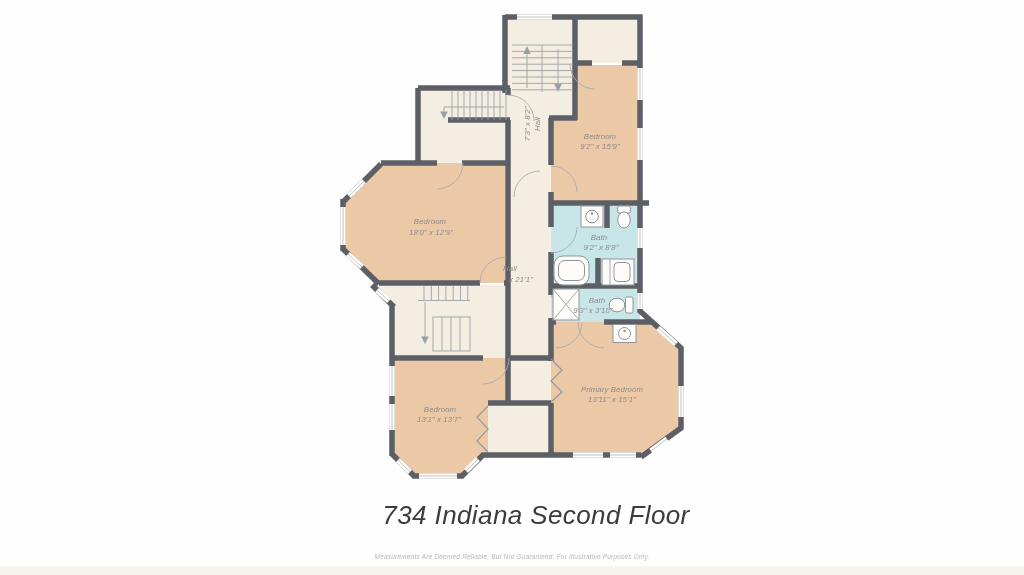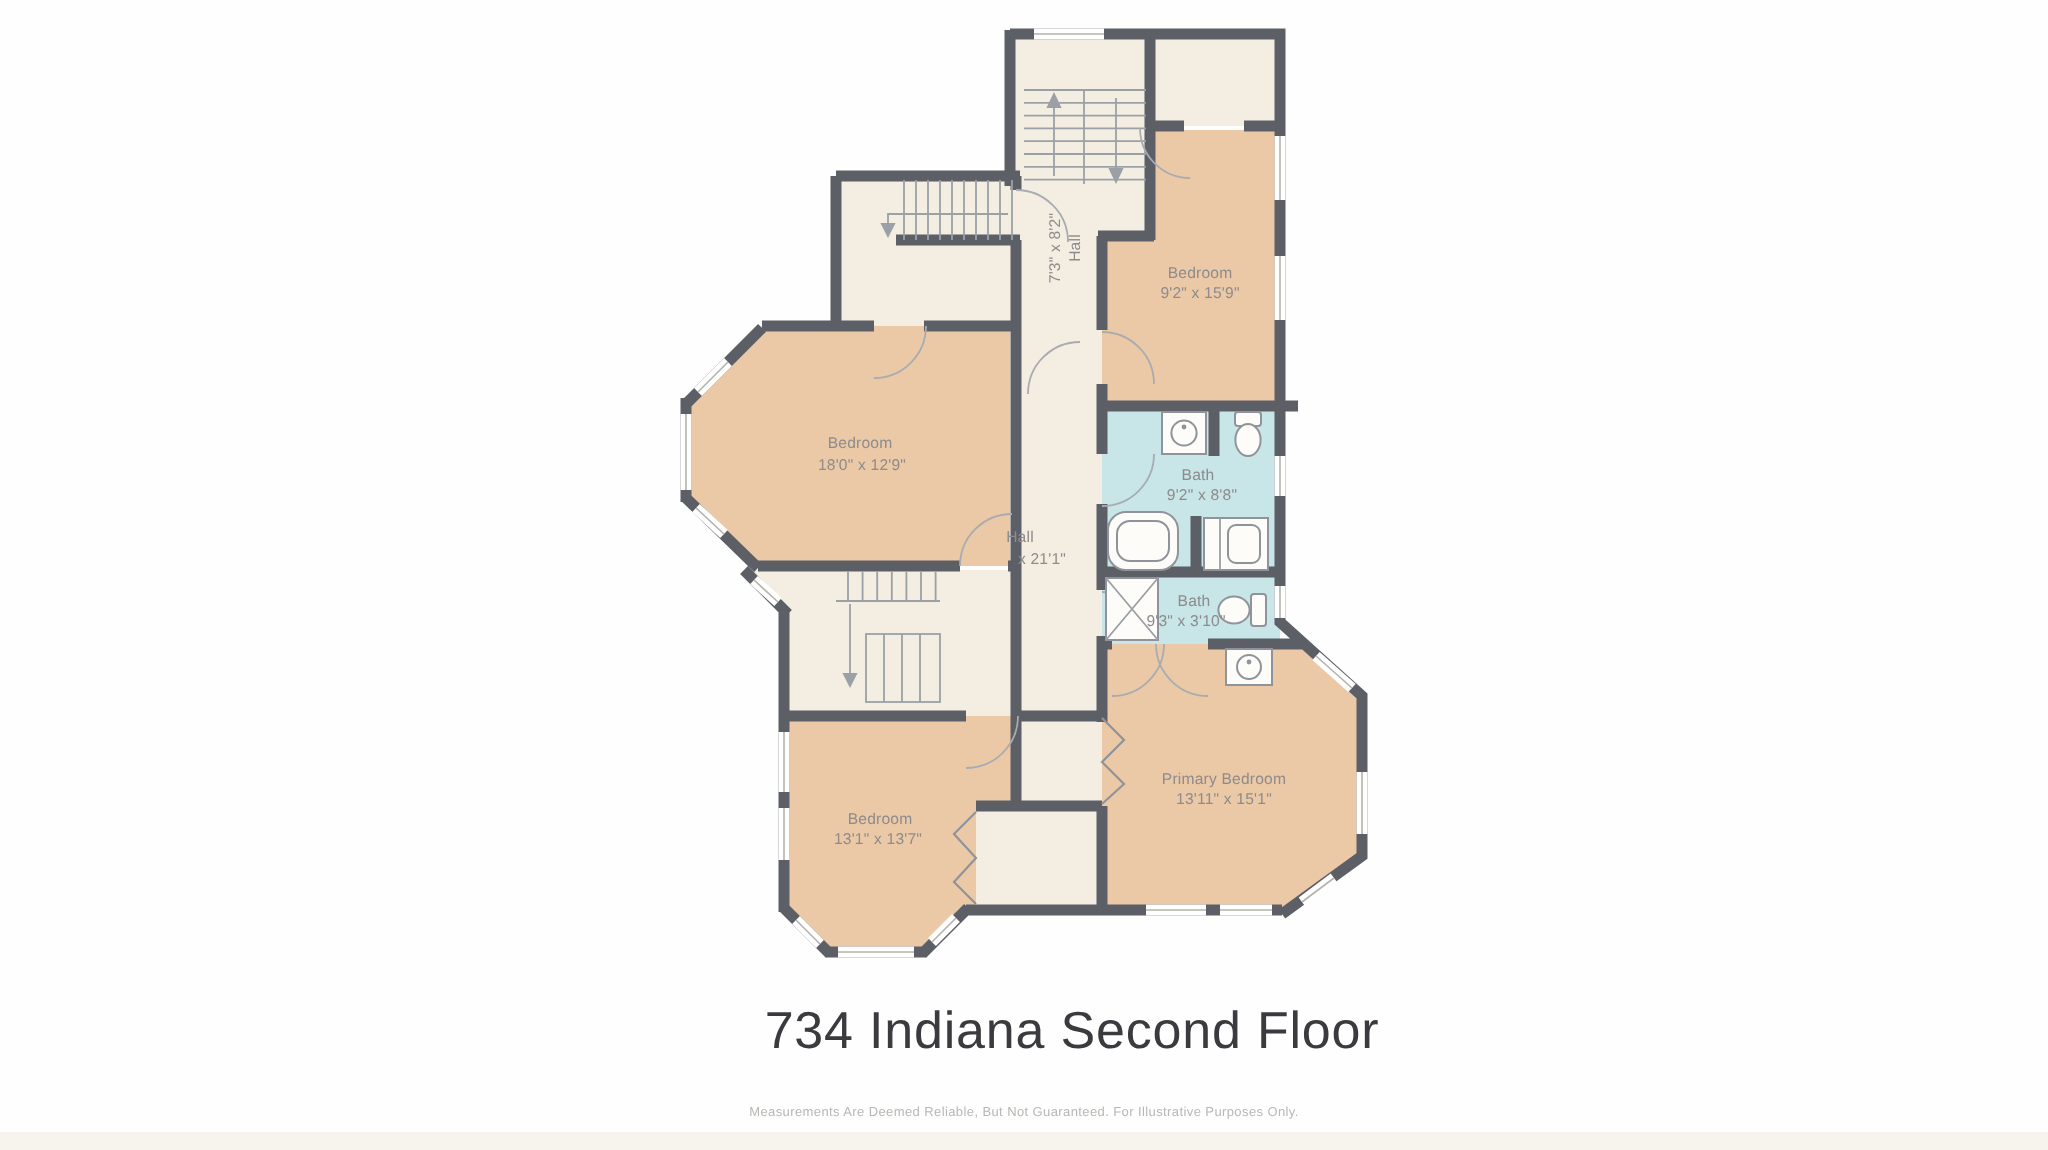--- a/index.html
+++ b/index.html
@@ -1,17 +1,17 @@
 <!DOCTYPE html>
 <html style="--wall: #5d5f66; --floor: #f4eee2; --bedroom-fill: #ecc9a6; --bath-fill: #c8e5e8; --window: #ffffff; --line: #9aa0a6; --label: #8d8b8c; --title: #3b3b3f; --disclaimer: #b9b7b4;"><head>
 <meta charset="utf-8">
 <style>
   html,body{margin:0;padding:0;background:#ffffff;}
   .page{position:relative;width:1024px;height:575px;background:#fefefe;overflow:hidden;
-        font-family:"Liberation Sans",sans-serif;}
+        font-family:"Liberation Sans",sans-serif;font-style:italic;}
   .plan-svg{position:absolute;left:0;top:0;}
   .title{position:absolute;left:0;top:500px;width:100%;text-align:center;
          font-size:26px;font-weight:500;color:var(--title,#3b3b3f);letter-spacing:.4px;padding-left:24px;}
   .disclaimer{position:absolute;left:0;top:553px;width:100%;text-align:center;
          font-size:6.5px;color:var(--disclaimer,#b9b7b4);letter-spacing:.2px;}
   .footer-strip{position:absolute;left:0;bottom:0;width:100%;height:9px;background:#f7f4ee;}
   
   .wall{stroke:var(--wall,#5d5f66);stroke-width:5.5;fill:none;}
   .win{stroke:var(--window,#ffffff);stroke-width:5.5;fill:none;}
   .winline{stroke:#b5b2ac;stroke-width:.8;fill:none;}

